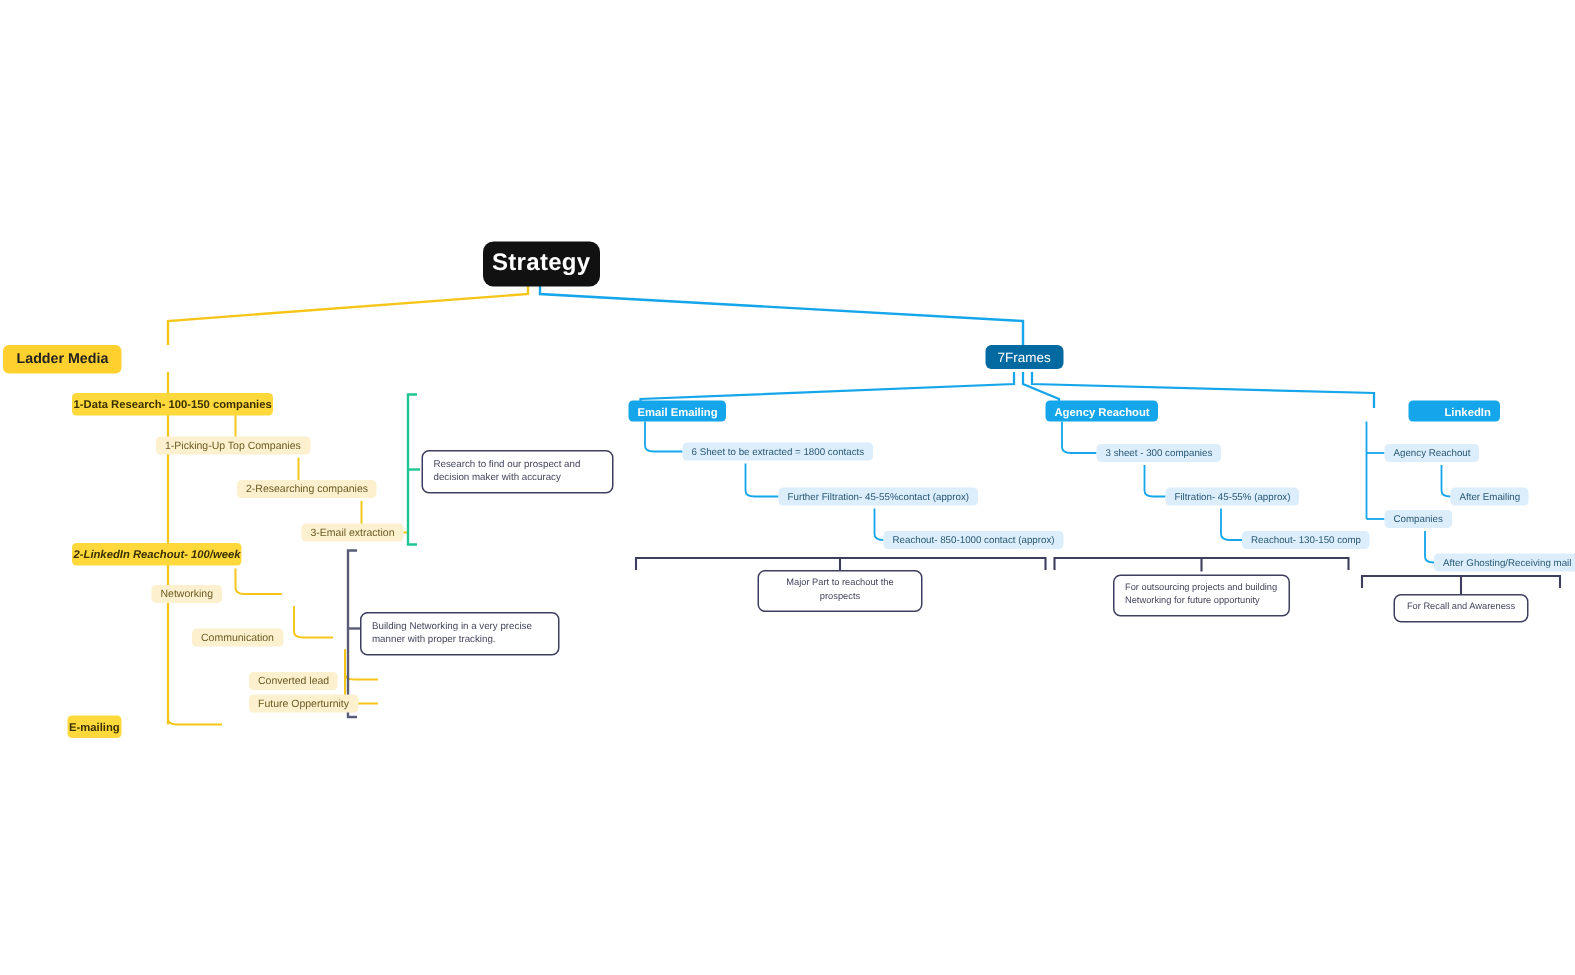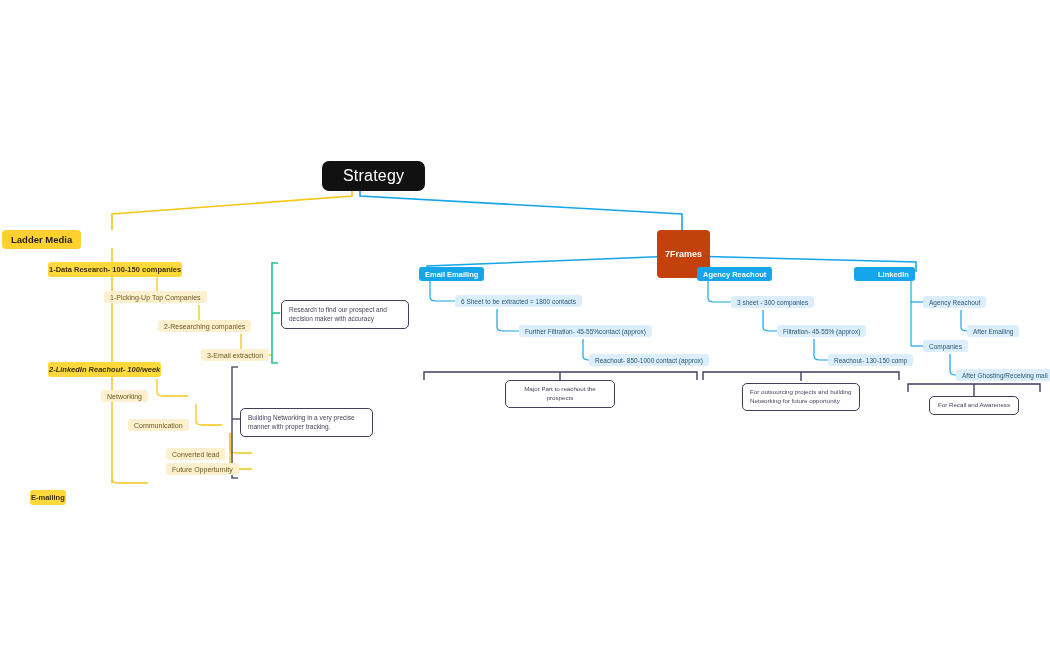--- a/index.html
+++ b/index.html
@@ -18,36 +18,36 @@
     position:absolute;
     white-space:nowrap;
     box-sizing:border-box;
     display:flex;align-items:center;
   }
 
   
   .n-root{
     background:#111111;color:#ffffff;
     border-radius:7px;
-    font-size:16px;font-weight:normal;
-    padding:6px 21px;
+    font-size:16px;font-weight:bold;
+    padding:6px 6px;
     letter-spacing:0.2px;
   }
   
   .n-yellow-head{
     background:#FFD02E;color:#222222;
     border-radius:4px;
     font-size:9.5px;font-weight:bold;
     padding:4px 9px;
   }
   .n-blue-head{
-    background:#c2410c;color:#ffffff;
+    background:#0369a1;color:#ffffff;
     border-radius:4px;
-    font-size:9px;font-weight:bold;
-    padding:19px 8px;
+    font-size:9px;font-weight:normal;
+    padding:3px 8px;
   }
   
   .n-yellow-2{
     background:#FFD93B;color:#3a3000;
     border-radius:3px;
     font-size:7.5px;font-weight:bold;
     padding:3px 1px;
   }
   .n-blue-2{
     background:#14A5EA;color:#ffffff;
@@ -166,41 +166,41 @@
   <div class="node n-yellow-2" style="left:48px;top:362px;font-style:italic;">2-LinkedIn Reachout- 100/week</div>
 
   <div class="node n-yellow-leaf" style="left:101px;top:390px;">Networking</div>
 
   <div class="node n-yellow-leaf" style="left:128px;top:419px;">Communication</div>
 
   <div class="node n-yellow-leaf" style="left:166px;top:448px;">Converted lead</div>
 
   <div class="node n-yellow-leaf" style="left:166px;top:463px;">Future Opperturnity</div>
 
-  <div class="node n-yellow-2" style="left:30px;top:477px;margin-top:13px;">E-mailing</div>
+  <div class="node n-yellow-2" style="left:45px;top:477px;">E-mailing</div>
 
   <div class="node n-blue-head" style="left:657px;top:230px;">7Frames</div>
 
   <div class="node n-blue-2" style="left:419px;top:267px;">Email Emailing</div>
 
   <div class="node n-blue-leaf" style="left:455px;top:295px;">6 Sheet to be extracted = 1800 contacts</div>
 
   <div class="node n-blue-leaf" style="left:519px;top:325px;">Further Filtration- 45-55%contact (approx)</div>
 
   <div class="node n-blue-leaf" style="left:589px;top:354px;">Reachout- 850-1000 contact (approx)</div>
 
   <div class="node n-blue-2" style="left:697px;top:267px;">Agency Reachout</div>
 
   <div class="node n-blue-leaf" style="left:731px;top:296px;">3 sheet - 300 companies</div>
 
   <div class="node n-blue-leaf" style="left:777px;top:325px;">Filtration- 45-55% (approx)</div>
 
   <div class="node n-blue-leaf" style="left:828px;top:354px;">Reachout- 130-150 comp</div>
 
-  <div class="node n-blue-2" style="left:854px;top:267px;padding-left:24px;">LinkedIn</div>
+  <div class="node n-blue-2" style="left:939px;top:267px;padding-left:24px;">LinkedIn</div>
 
   <div class="node n-blue-leaf" style="left:923px;top:296px;">Agency Reachout</div>
 
   <div class="node n-blue-leaf" style="left:967px;top:325px;">After Emailing</div>
 
   <div class="node n-blue-leaf" style="left:923px;top:340px;">Companies</div>
 
   <div class="node n-blue-leaf" style="left:956px;top:369px;">After Ghosting/Receiving mail</div>
 
   <div class="note" style="left:281px;top:300px;width:128px;">Research to find our prospect and decision maker with accuracy</div>

